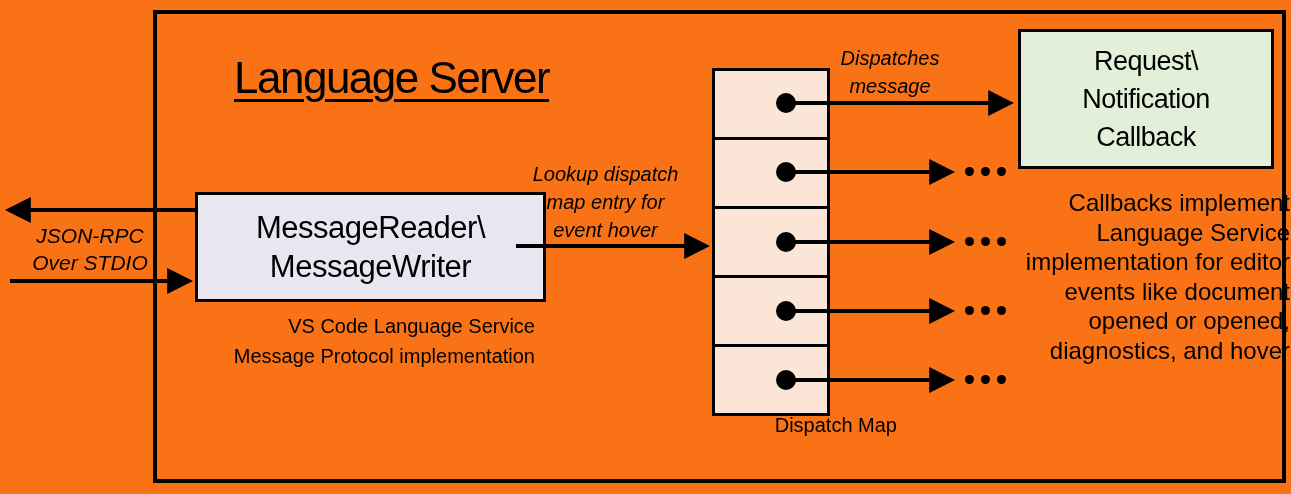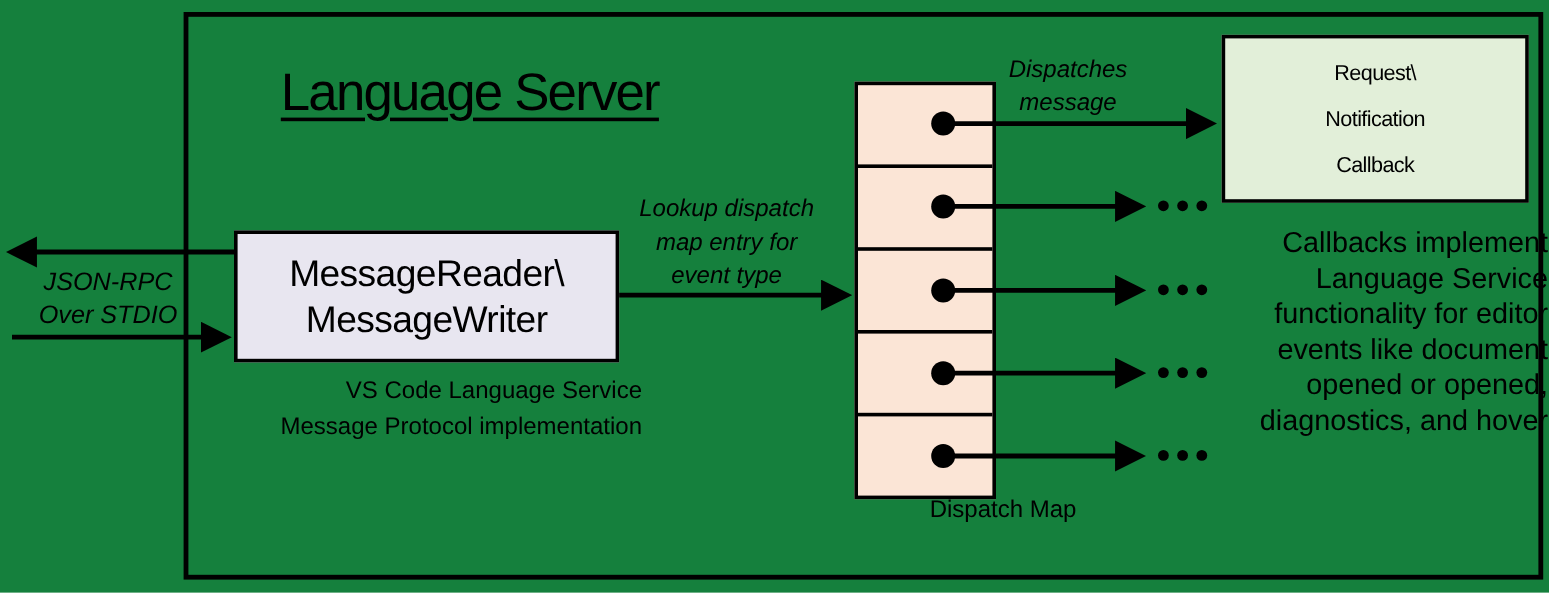--- a/index.html
+++ b/index.html
@@ -5,21 +5,21 @@
   * { margin: 0; padding: 0; box-sizing: border-box; }
   html, body { background: #ffffff; }
   body {
     font-family: "Liberation Sans", sans-serif;
     color: #000;
   }
   .canvas {
     position: relative;
     width: 1291px;
     height: 494px;
-    background: #15803d;
+    background: #f97316;
     overflow: hidden;
   }
   .abs { position: absolute; }
 
   .outer-box {
     left: 153px; top: 10px; width: 1133px; height: 473px;
     border: 4px solid var(--line, #000);
     background: transparent;
   }
 
@@ -43,28 +43,28 @@
   .lookup-label { left: 518px; top: 160px; width: 175px; line-height: 28px; font-size: 20px; }
   .dispatches-label { left: 830px; top: 44px; width: 120px; line-height: 28px; font-size: 20px; }
 
   .node-box {
     border: 3px solid var(--line, #000);
     display: flex; flex-direction: column;
     align-items: center; justify-content: center;
     text-align: center;
   }
   .reader-box {
-    left: 195px; top: 192px; width: 321px; height: 110px;
+    left: 195px; top: 192px; width: 351px; height: 110px;
     background: var(--reader-fill, #e8e6f0);
     font-size: 31px; line-height: 39px; letter-spacing: -0.5px;
   }
   .callback-box {
     left: 1018px; top: 29px; width: 256px; height: 140px;
     background: var(--callback-fill, #e2efd9);
-    font-size: 18px; line-height: 38px; letter-spacing: -0.5px;
+    font-size: 27px; line-height: 38px; letter-spacing: -0.5px;
   }
 
   .caption {
     font-size: 20px; line-height: 30px; text-align: right; white-space: nowrap;
   }
   .reader-caption { left: 175px; top: 311px; width: 360px; }
   .dispatch-caption { left: 645px; top: 412px; width: 252px; line-height: 27px; }
 
   .note {
     left: 998px; top: 188px; width: 292px;
@@ -115,21 +115,21 @@
     <div>MessageWriter</div>
   </div>
   <div class="abs caption reader-caption">
     <div>VS Code Language Service</div>
     <div>Message Protocol implementation</div>
   </div>
 
   <div class="abs annot lookup-label">
     <div>Lookup dispatch</div>
     <div>map entry for</div>
-    <div>event type</div>
+    <div>event hover</div>
   </div>
 
   <div class="abs dispatch-map">
     <div class="dispatch-cell"></div>
     <div class="dispatch-cell"></div>
     <div class="dispatch-cell"></div>
     <div class="dispatch-cell"></div>
     <div class="dispatch-cell"></div>
   </div>
   <div class="abs caption dispatch-caption">
@@ -143,21 +143,21 @@
 
   <div class="abs node-box callback-box">
     <div>Request\</div>
     <div>Notification</div>
     <div>Callback</div>
   </div>
 
   <div class="abs note">
     <div>Callbacks implement</div>
     <div>Language Service</div>
-    <div>functionality for editor</div>
+    <div>implementation for editor</div>
     <div>events like document</div>
     <div>opened or opened,</div>
     <div>diagnostics, and hover</div>
   </div>
 
   <div class="abs ellipsis" style="left:965px; top:167px;">
       <span></span>
       <span></span>
       <span></span>
     </div>

